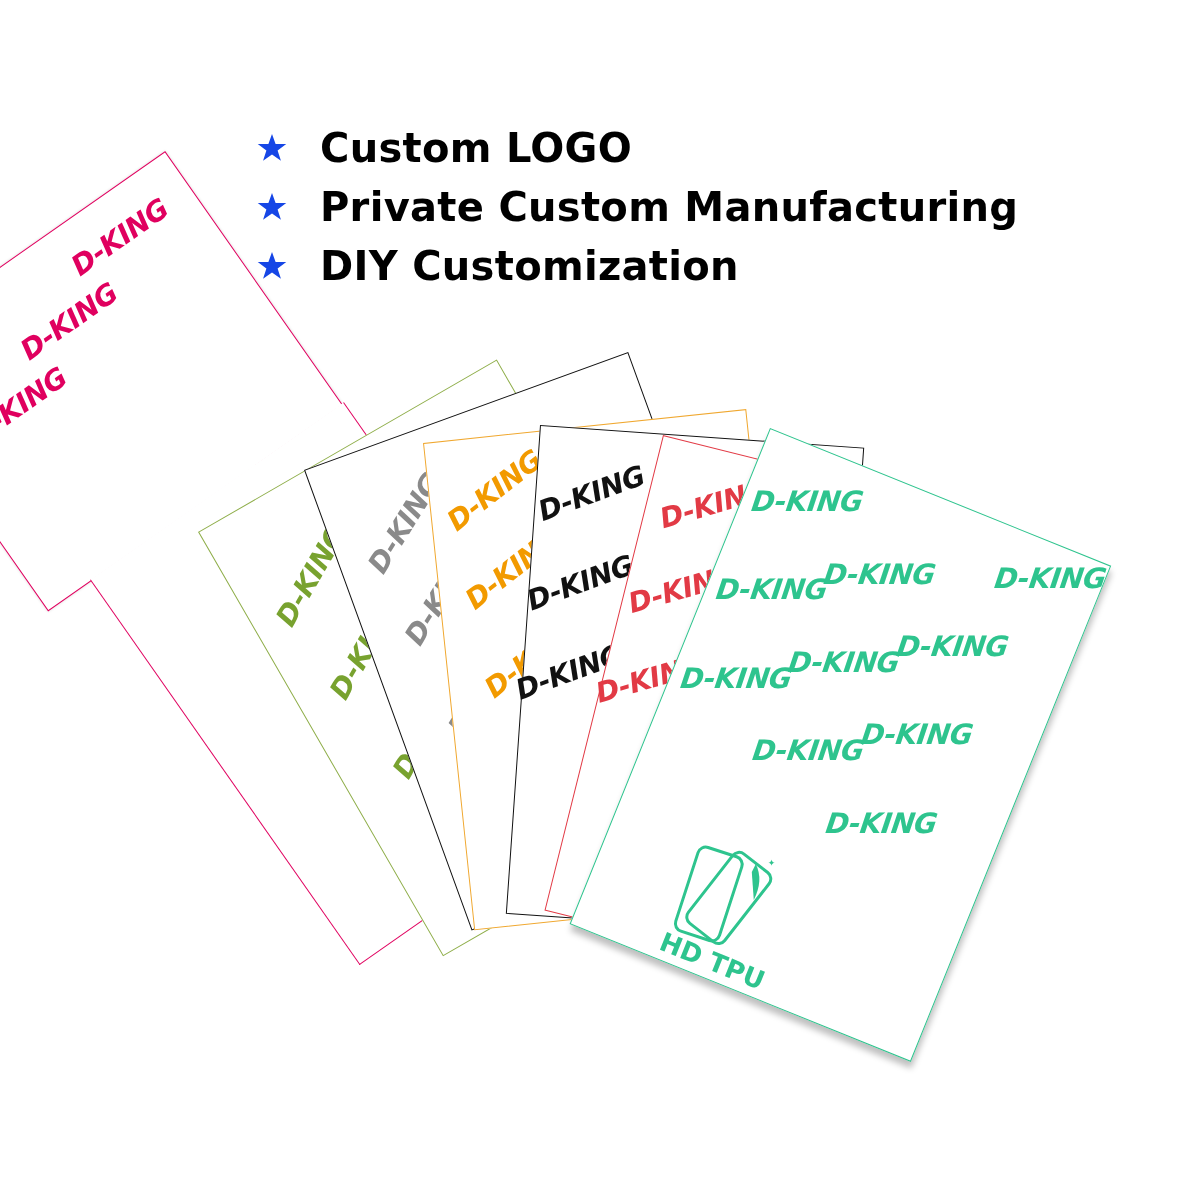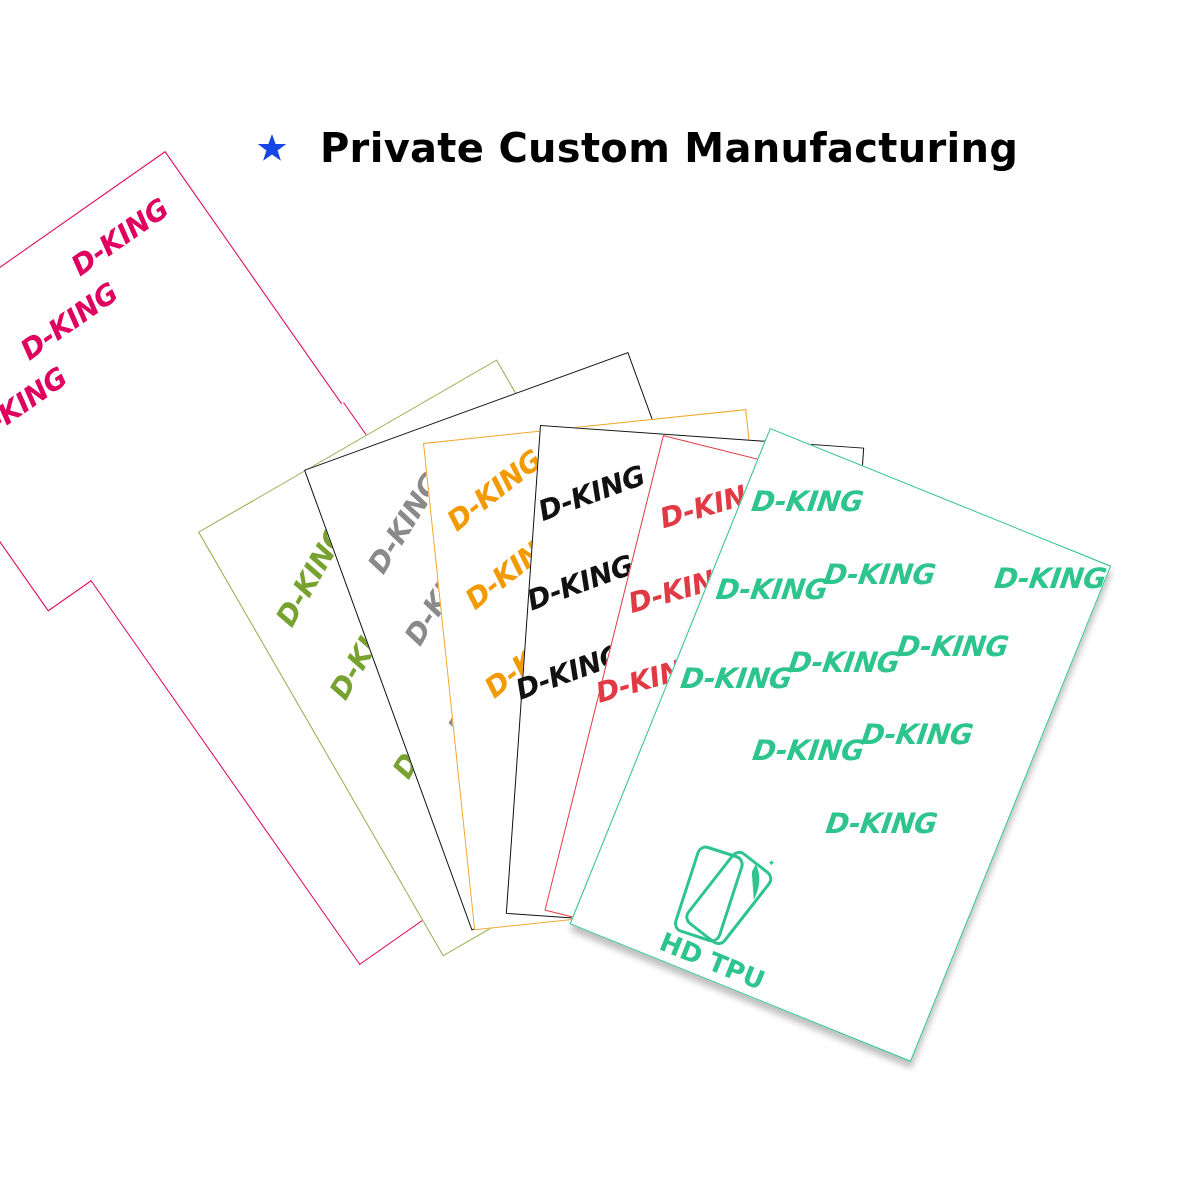--- a/index.html
+++ b/index.html
@@ -19,21 +19,37 @@
 </head>
 <body>
 
 <div class="bullets">
   <div class="bullet">
     <span class="star">
         <svg viewBox="0 0 24 24">
           <polygon points="12,1.5 14.7,9 22.7,9 16.2,13.8 18.7,21.5 12,16.8 5.3,21.5 7.8,13.8 1.3,9 9.3,9" fill="#1646e6"></polygon>
         </svg>
       </span>
+    <span class="btext">Custom LOGO</span>
+  </div>
+  <div class="bullet">
+    <span class="star">
+        <svg viewBox="0 0 24 24">
+          <polygon points="12,1.5 14.7,9 22.7,9 16.2,13.8 18.7,21.5 12,16.8 5.3,21.5 7.8,13.8 1.3,9 9.3,9" fill="#1646e6"></polygon>
+        </svg>
+      </span>
     <span class="btext">Private Custom Manufacturing</span>
+  </div>
+  <div class="bullet">
+    <span class="star">
+        <svg viewBox="0 0 24 24">
+          <polygon points="12,1.5 14.7,9 22.7,9 16.2,13.8 18.7,21.5 12,16.8 5.3,21.5 7.8,13.8 1.3,9 9.3,9" fill="#1646e6"></polygon>
+        </svg>
+      </span>
+    <span class="btext">DIY Customization</span>
   </div>
 </div>
 
 <div class="fan">
 
   <div class="sheet" style="left:343px;top:405px;width:360px;height:310px;border:1.5px solid #e0005f;transform:rotate(145deg);box-shadow:0 0 3px rgba(0,0,0,0.15);">
     <span class="wm" style="color:#e0005f;left:30px;top:250px;transform:rotate(180deg);">D-KING</span>
     <span class="wm" style="color:#e0005f;left:120px;top:210px;transform:rotate(180deg);">D-KING</span>
     <span class="wm" style="color:#e0005f;left:210px;top:170px;transform:rotate(180deg);">D-KING</span>
   </div>

